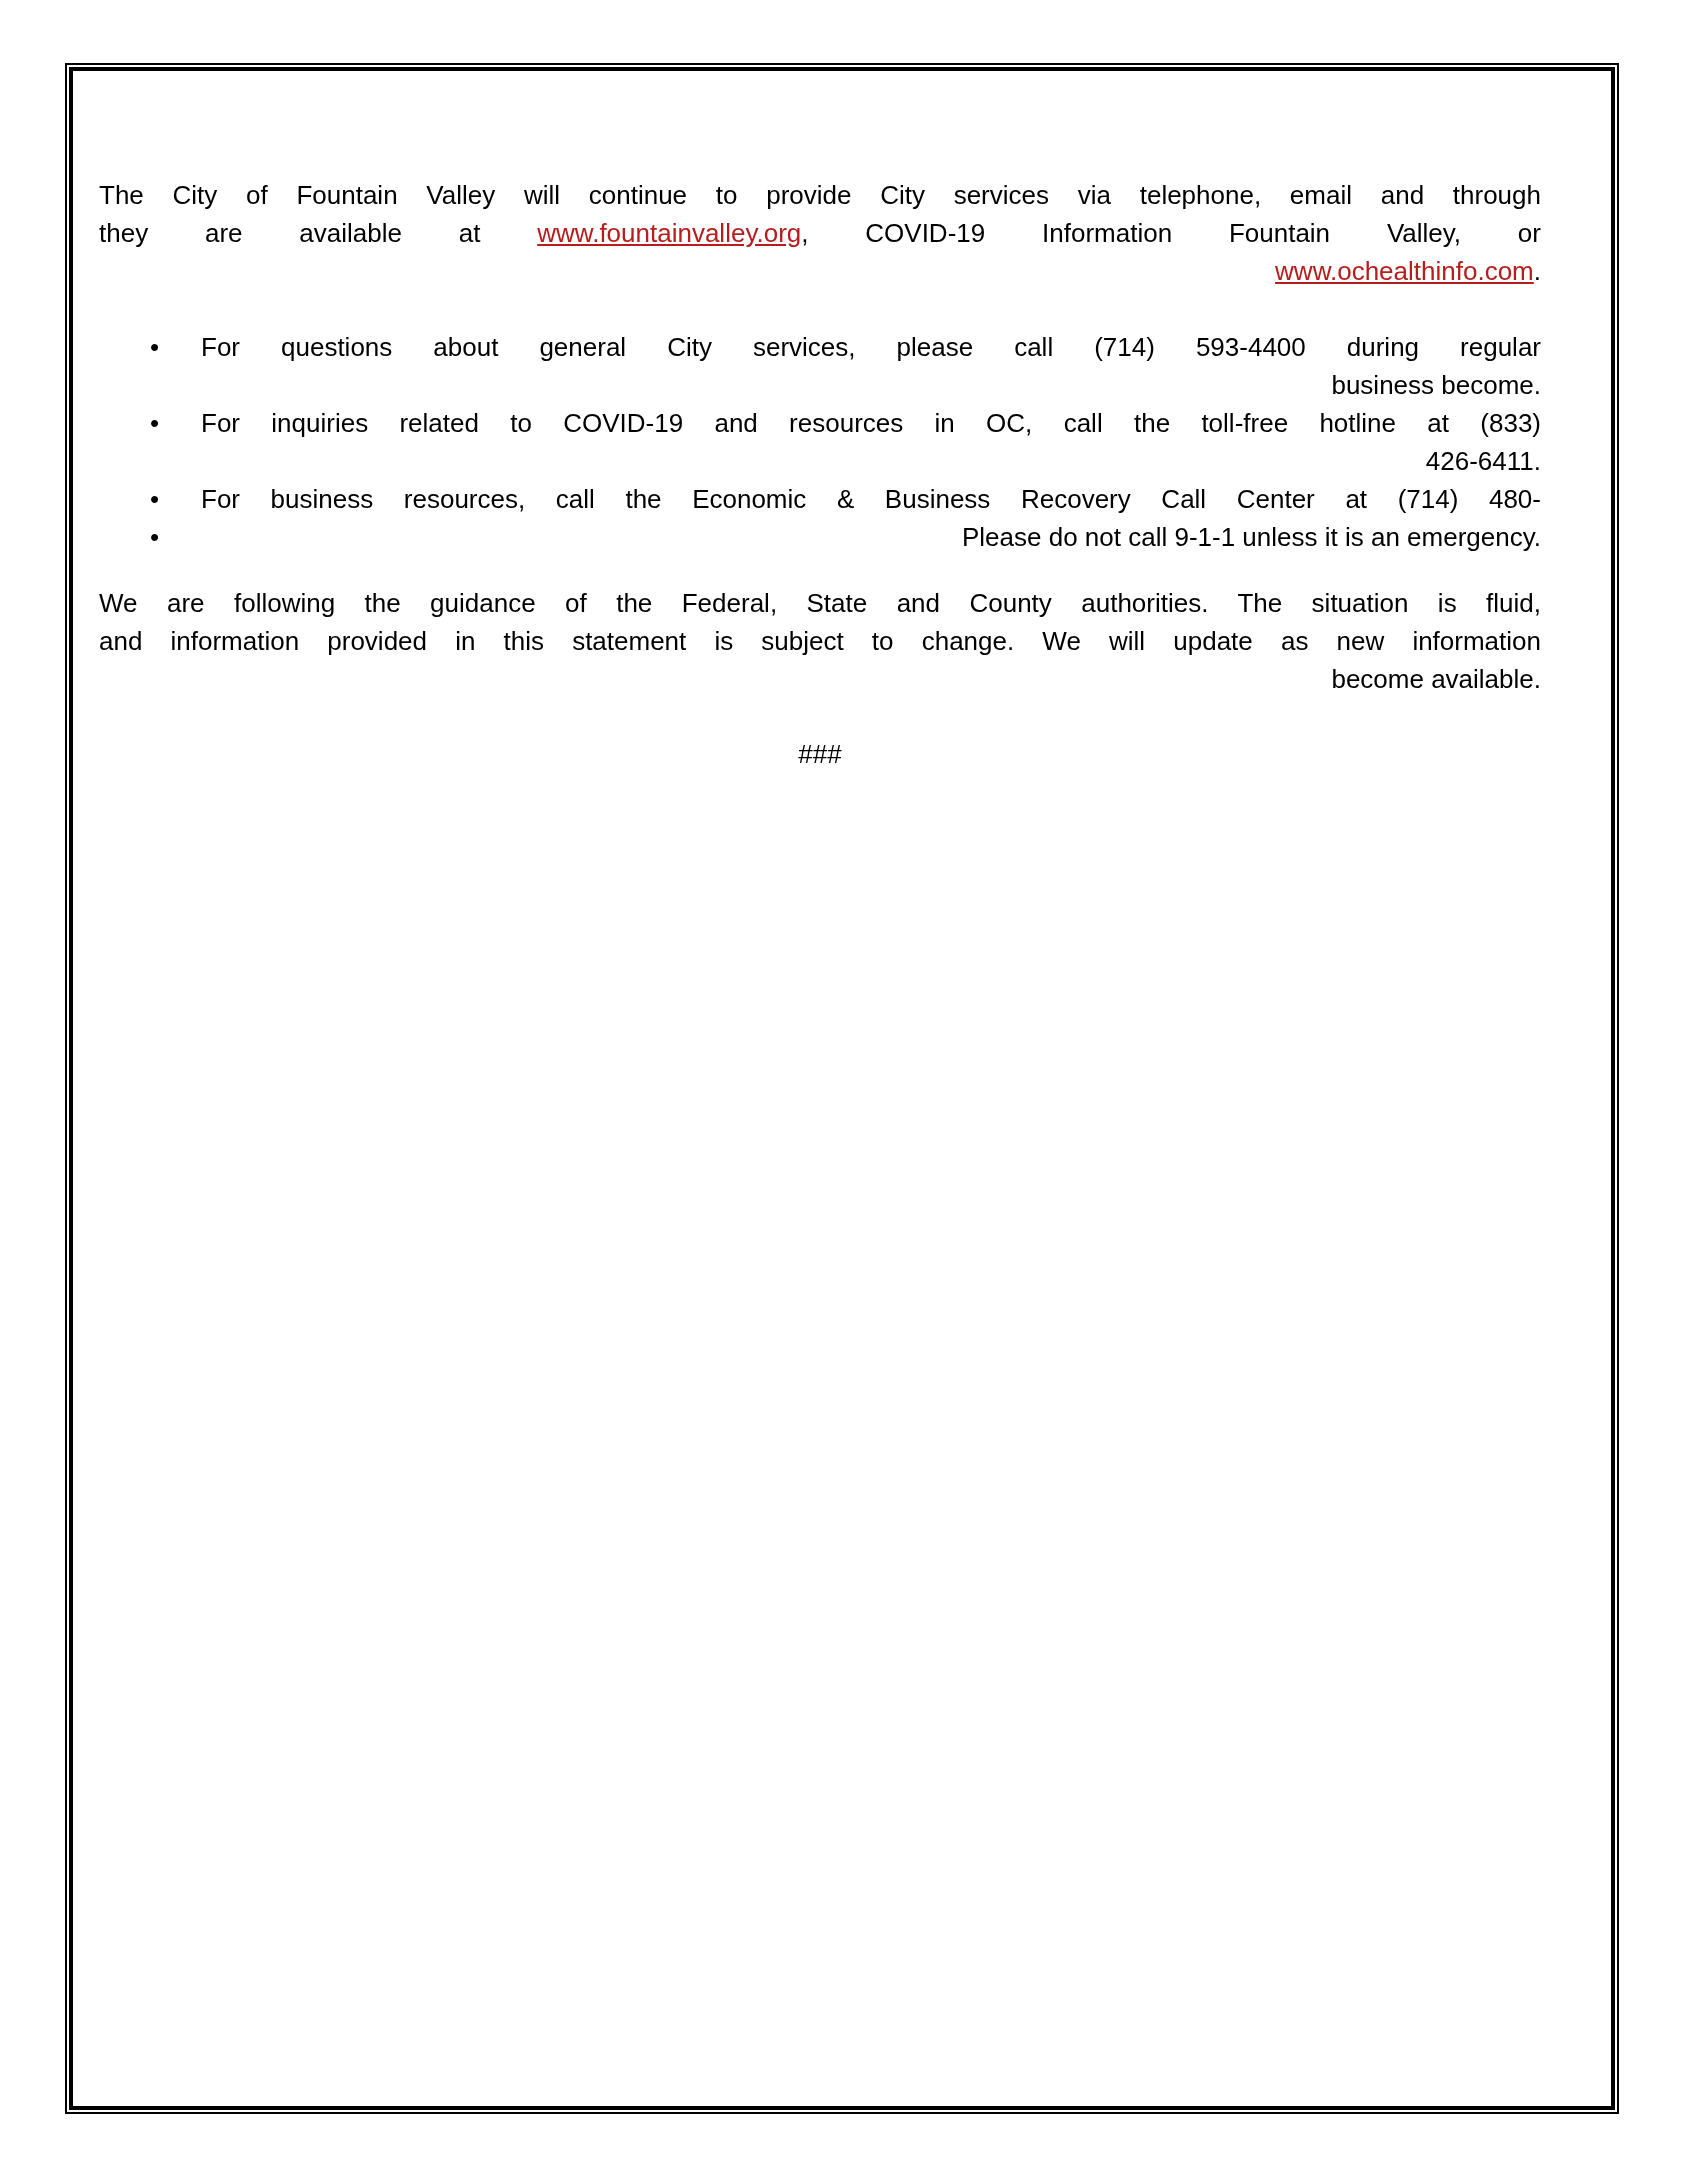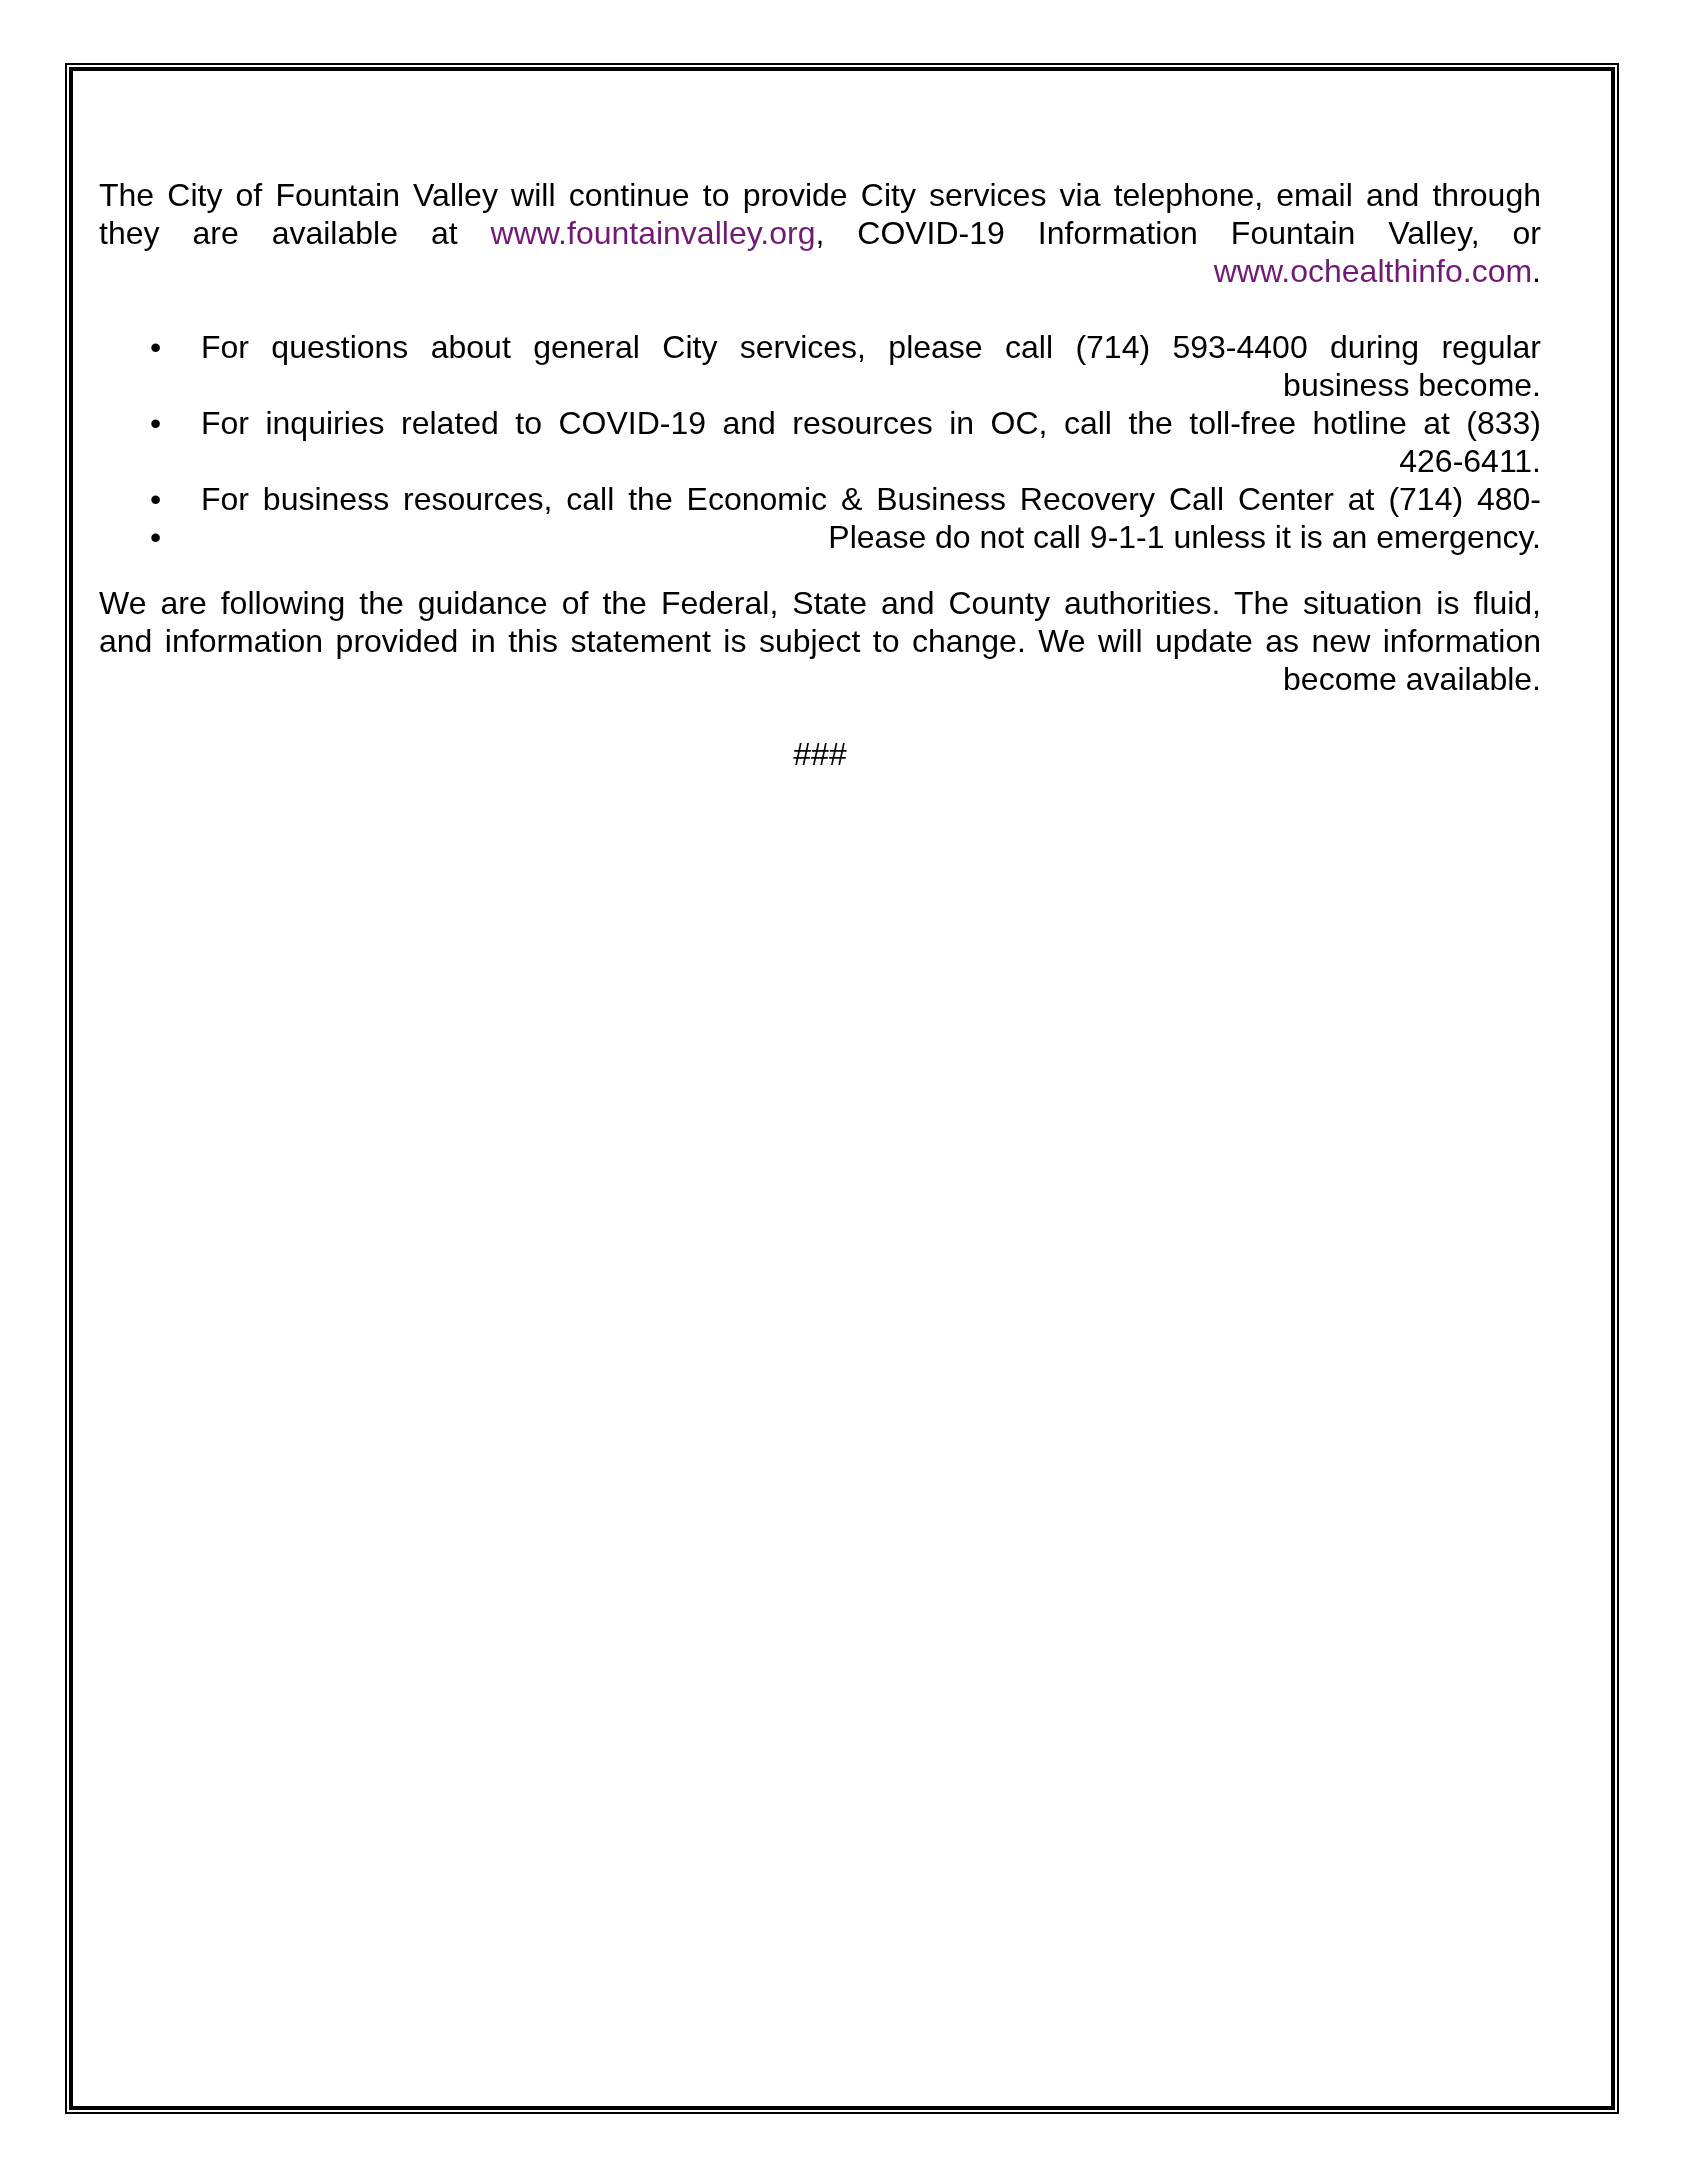--- a/index.html
+++ b/index.html
@@ -31,21 +31,21 @@
     box-sizing: border-box;
     border: 4px solid #000000;
     position: relative;
     background: #ffffff;
   }
   .content {
     position: absolute;
     left: 0; top: 0; right: 0; bottom: 0;
     box-sizing: border-box;
     padding: 105px 70px 0 26px;
-    font-size: 32px;
+    font-size: 26px;
     line-height: 38px;
     font-weight: 400;
     overflow: hidden;
   }
   .block { margin: 0; }
   .line { min-height: 38px; white-space: normal; text-align: right; }
   .jline {
     text-align: justify;
     text-align-last: justify;
   }
@@ -54,21 +54,22 @@
     position: relative;
     padding-left: 102px;
   }
   .bullet {
     position: absolute;
     left: 51px;
     top: 0;
     line-height: 38px;
   }
   .doc-link {
-    color: #701a75;
+    color: #b91c1c;
+    text-decoration: underline;
     cursor: pointer;
   }
 </style>
 </head>
 <body>
 
 <div class="page-frame">
   <div class="page-frame-inner">
     <div class="content" id="doc-content">
         <div class="block">

